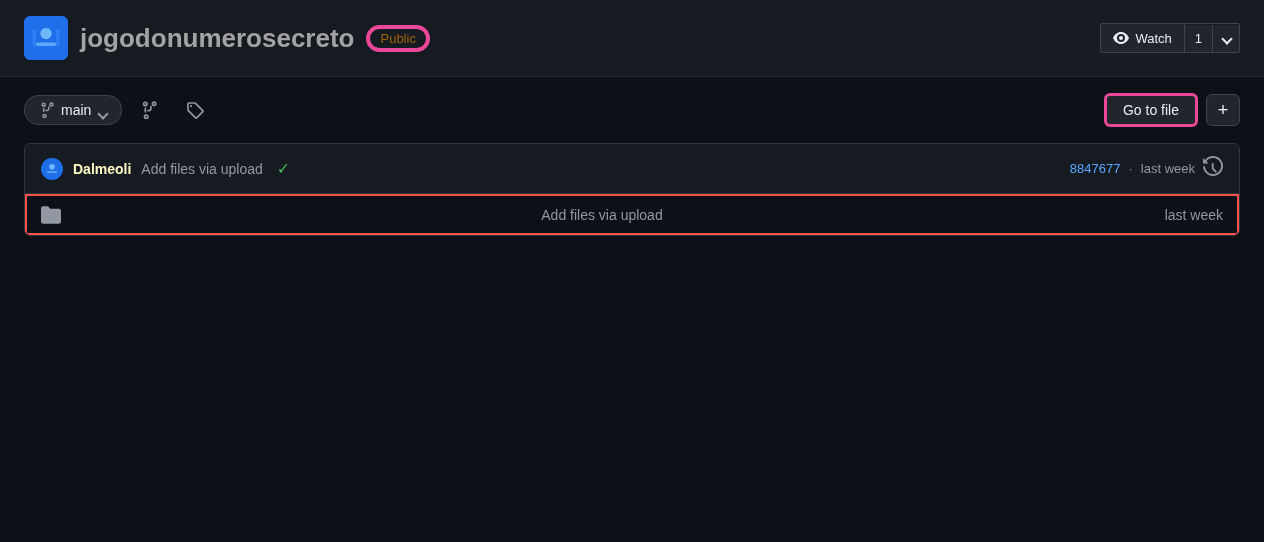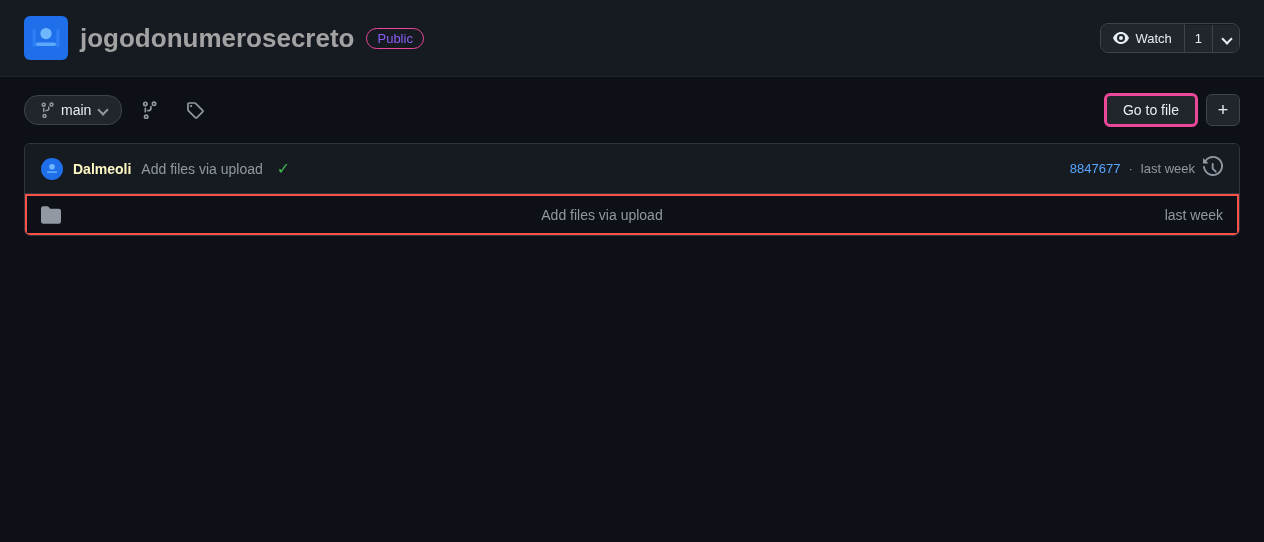--- a/index.html
+++ b/index.html
@@ -42,38 +42,38 @@
       height: 36px;
     }
     .repo-name {
       font-size: 26px;
       font-weight: 600;
       color: #a3a3a3;
     }
     .public-badge {
       display: inline-flex;
       align-items: center;
-      border: 1px solid #ec4899;
+      border: 4px solid #ec4899;
       border-radius: 20px;
       padding: 2px 10px;
       font-size: 13px;
-      color: #8b5cf6;
+      color: #a16207;
       font-weight: 500;
     }
 
     .header-right {
       display: flex;
       align-items: center;
       gap: 8px;
     }
     .watch-btn-group {
       display: flex;
       align-items: center;
       border: 1px solid #3d444d;
-      border-radius: 8px;
+      border-radius: 2px;
       overflow: hidden;
     }
     .watch-btn {
       display: flex;
       align-items: center;
       gap: 6px;
       background: #21262d;
       color: #e6edf3;
       padding: 6px 12px;
       font-size: 13px;
@@ -103,21 +103,21 @@
 
     
     .toolbar {
       display: flex;
       align-items: center;
       padding: 16px 24px;
       gap: 8px;
     }
     .branch-btn {
       display: flex;
-      align-items: center;
+      align-items: flex-end;
       gap: 6px;
       background: #21262d;
       color: #e6edf3;
       border: 1px solid #3d444d;
       border-radius: 14px;
       padding: 6px 14px;
       font-size: 14px;
       font-weight: 500;
       cursor: pointer;
     }

